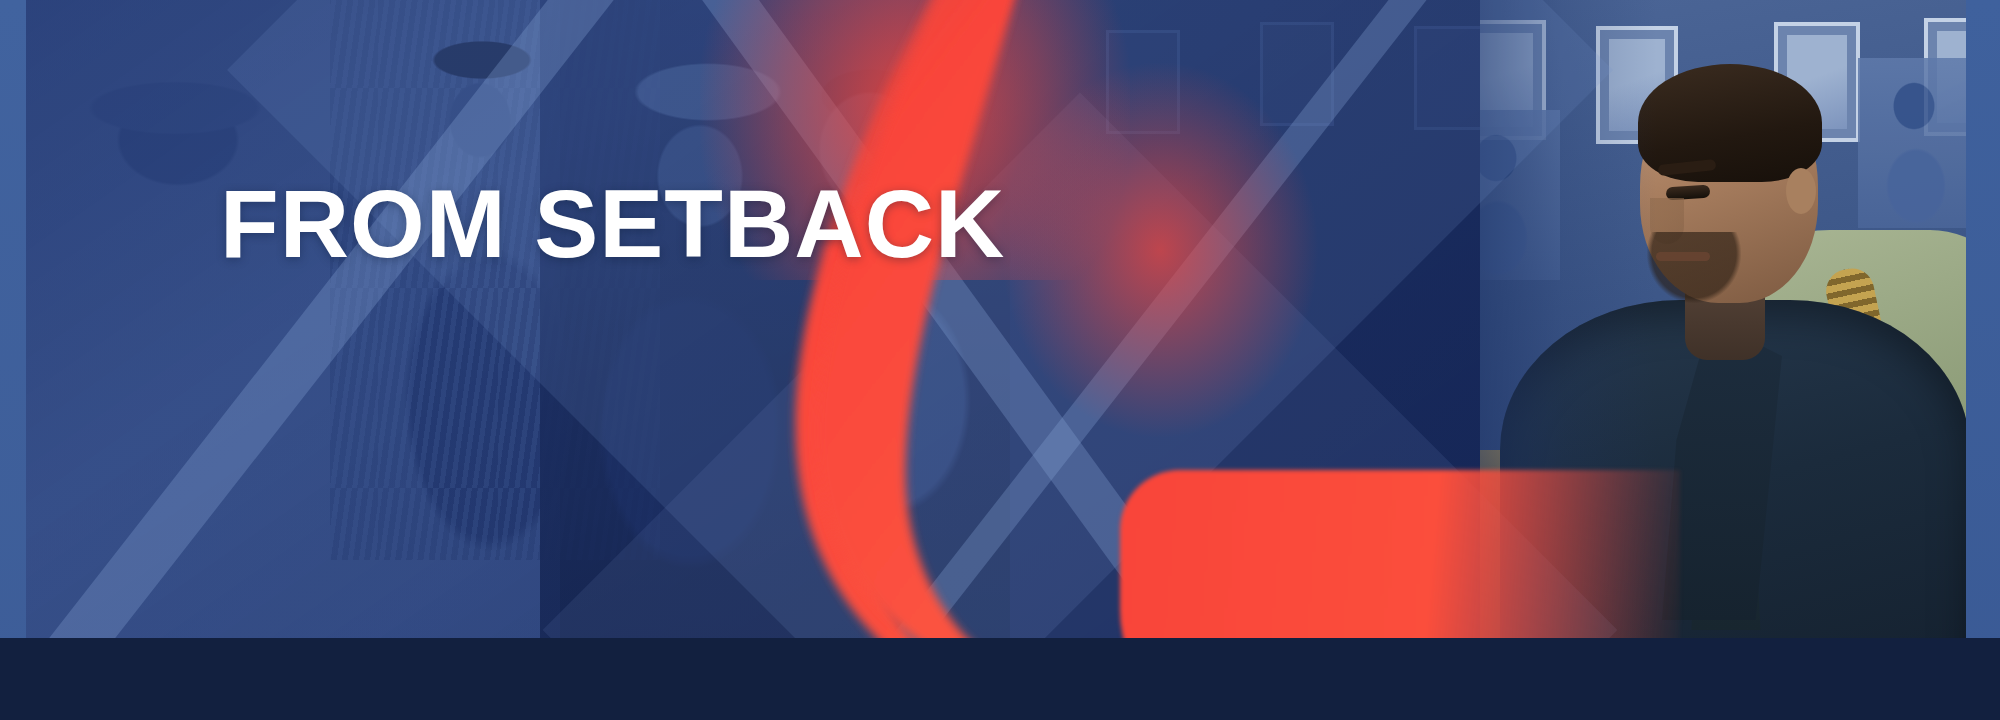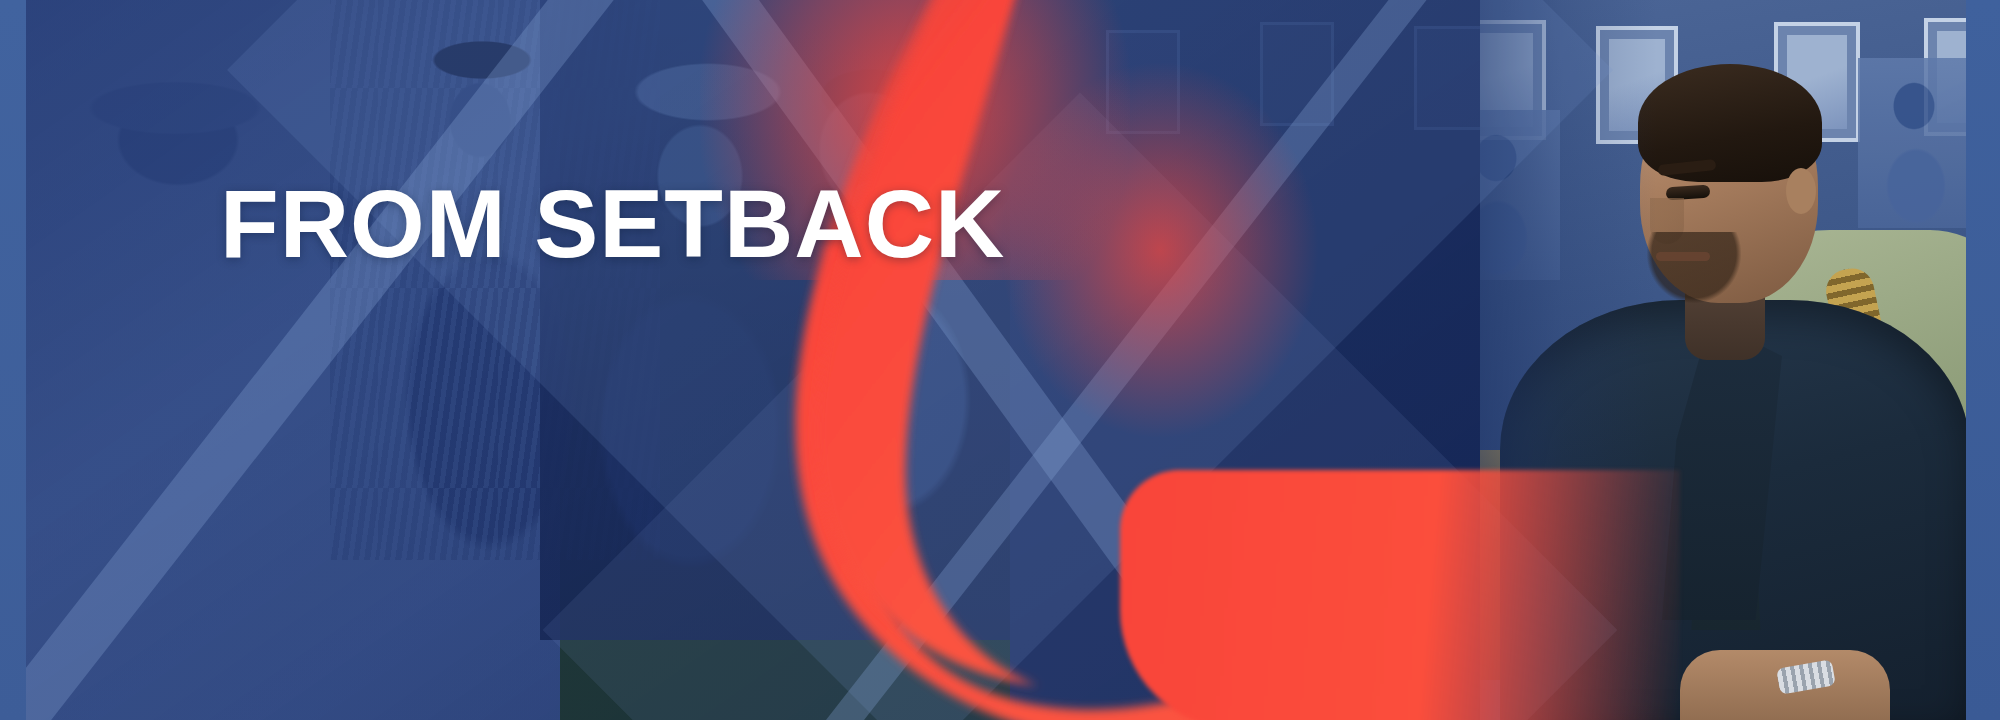--- a/index.html
+++ b/index.html
@@ -1,23 +1,23 @@
 <!DOCTYPE html>
 <html><head>
 <meta charset="utf-8">
 <style>
   * { margin:0; padding:0; box-sizing:border-box; }
   html,body { background:#12203f; }
   body { font-family:"Liberation Sans", sans-serif; }
 
   #banner{
     position:relative;
-    width:2000px; height:720px;
+    width:2000px; height:638px;
     overflow:hidden;
-    background:#4d7c0f;
+    background:#000000;
   }
 
   
   .photo-layer{ position:absolute; inset:0; overflow:hidden; }
 
   .ph{ position:absolute; background-repeat:no-repeat; }
 
   
   .grad-left{
     left:0; top:0; width:560px; height:720px;

